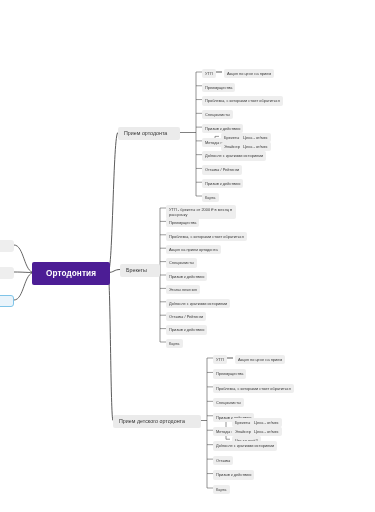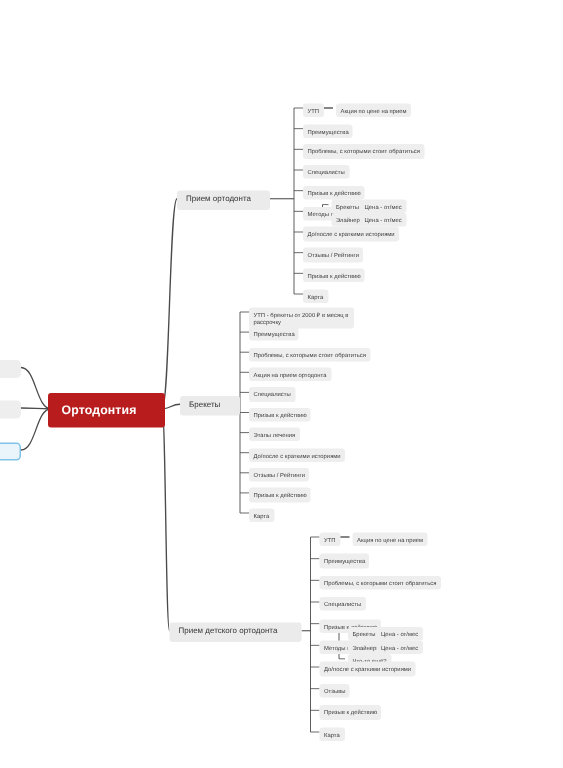--- a/index.html
+++ b/index.html
@@ -40,28 +40,28 @@
     line-height: 1.35;
     letter-spacing: 0.02px;
     white-space: nowrap;
     transform-origin: left top;
   }
   .node.wrap {
     white-space: normal;
     width: 70px;
   }
   .root {
-    background: #b91c1c;
+    background: #4c1d95;
     color: #ffffff;
     font-weight: bold;
     font-size: 8.2px;
     padding: 6px 9px;
     border-radius: 2px;
     letter-spacing: 0.1px;
-    text-align: left;
+    text-align: center;
     box-shadow: 0 0 0 0 rgba(0,0,0,0);
   }
   .branch {
     font-size: 5.3px;
     padding: 3px 6px;
     background: #ebebeb;
     color: #333333;
   }
   .leftstub {
     font-size: 4.6px;

